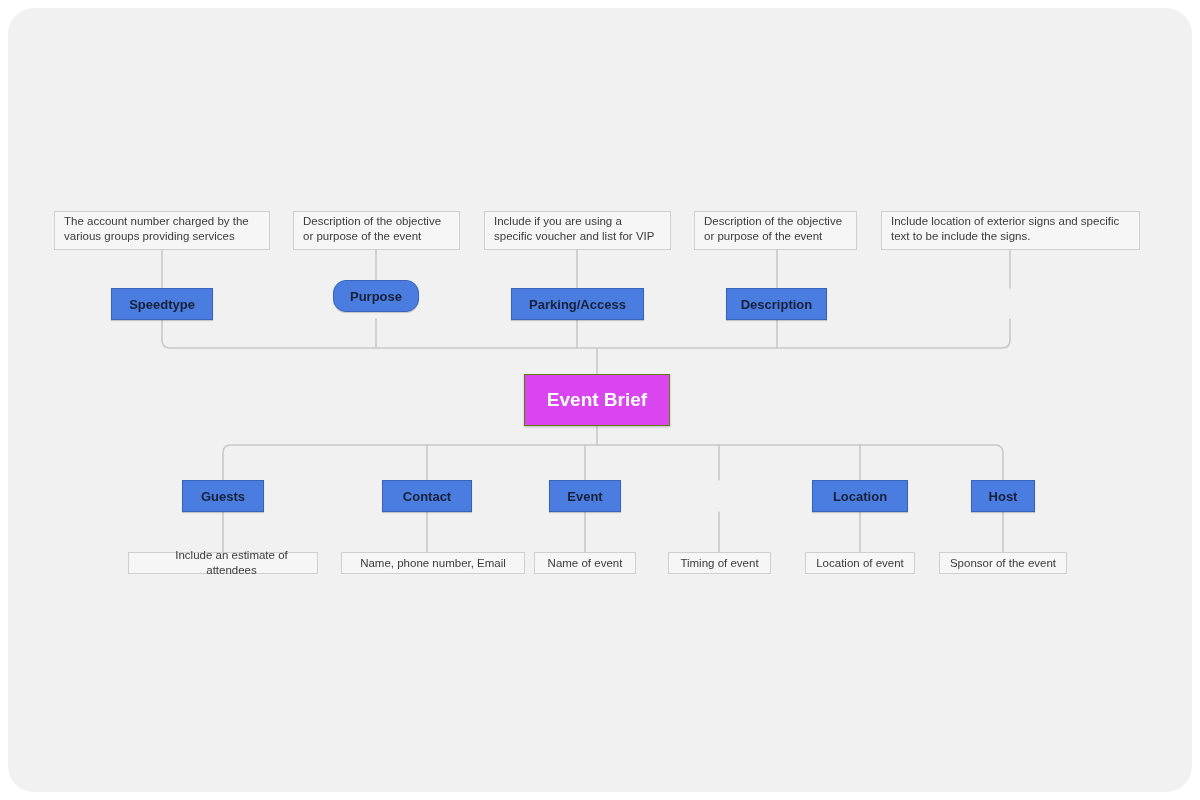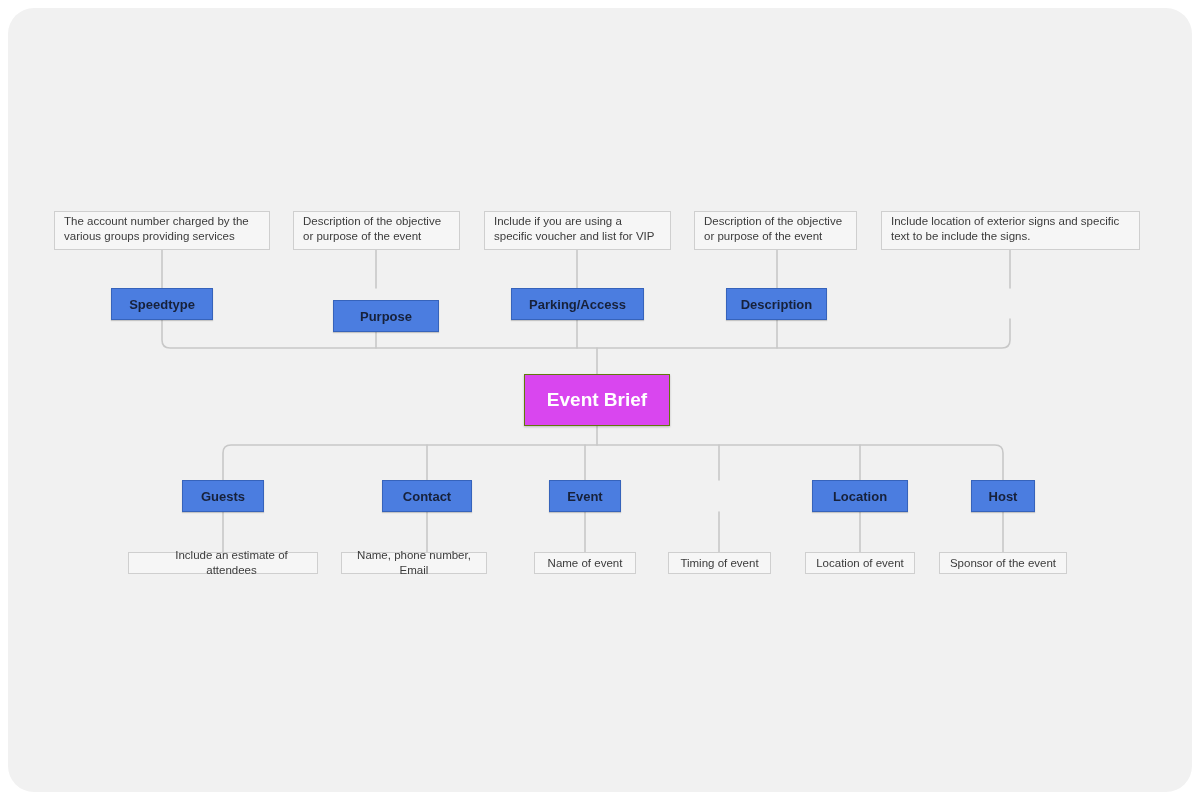--- a/index.html
+++ b/index.html
@@ -139,21 +139,21 @@
     <span>or purpose of the event</span>
   </div>
   <div class="note note-top" style="left:881px; top:211px; width:259px; height:39px;">
     <span>Include location of exterior signs and specific</span>
     <span>text to be include the signs.</span>
   </div>
 
   <div class="node node-topic" style="left:111px; top:288px; width:102px;">
     <span>Speedtype</span>
   </div>
-  <div class="node node-topic" style="left:333px; top:300px; width:106px;">
+  <div class="node node-topic" style="left:333px; top:280px; width:86px;border-radius:13px;">
     <span>Purpose</span>
   </div>
   <div class="node node-topic" style="left:511px; top:288px; width:133px;">
     <span>Parking/Access</span>
   </div>
   <div class="node node-topic" style="left:726px; top:288px; width:101px;">
     <span>Description</span>
   </div>
 
   <div class="node node-root" style="left:524px; top:374px; width:146px;">
@@ -172,21 +172,21 @@
   <div class="node node-topic" style="left:812px; top:480px; width:96px;">
     <span>Location</span>
   </div>
   <div class="node node-topic" style="left:971px; top:480px; width:64px;">
     <span>Host</span>
   </div>
 
   <div class="note note-bottom" style="left:128px; top:552px; width:190px;padding-left:26px;">
     <span>Include an estimate of attendees</span>
   </div>
-  <div class="note note-bottom" style="left:341px; top:552px; width:146px;">
+  <div class="note note-bottom" style="left:341px; top:552px; width:184px;">
     <span>Name, phone number, Email</span>
   </div>
   <div class="note note-bottom" style="left:534px; top:552px; width:102px;">
     <span>Name of event</span>
   </div>
   <div class="note note-bottom" style="left:668px; top:552px; width:103px;">
     <span>Timing of event</span>
   </div>
   <div class="note note-bottom" style="left:805px; top:552px; width:110px;">
     <span>Location of event</span>

